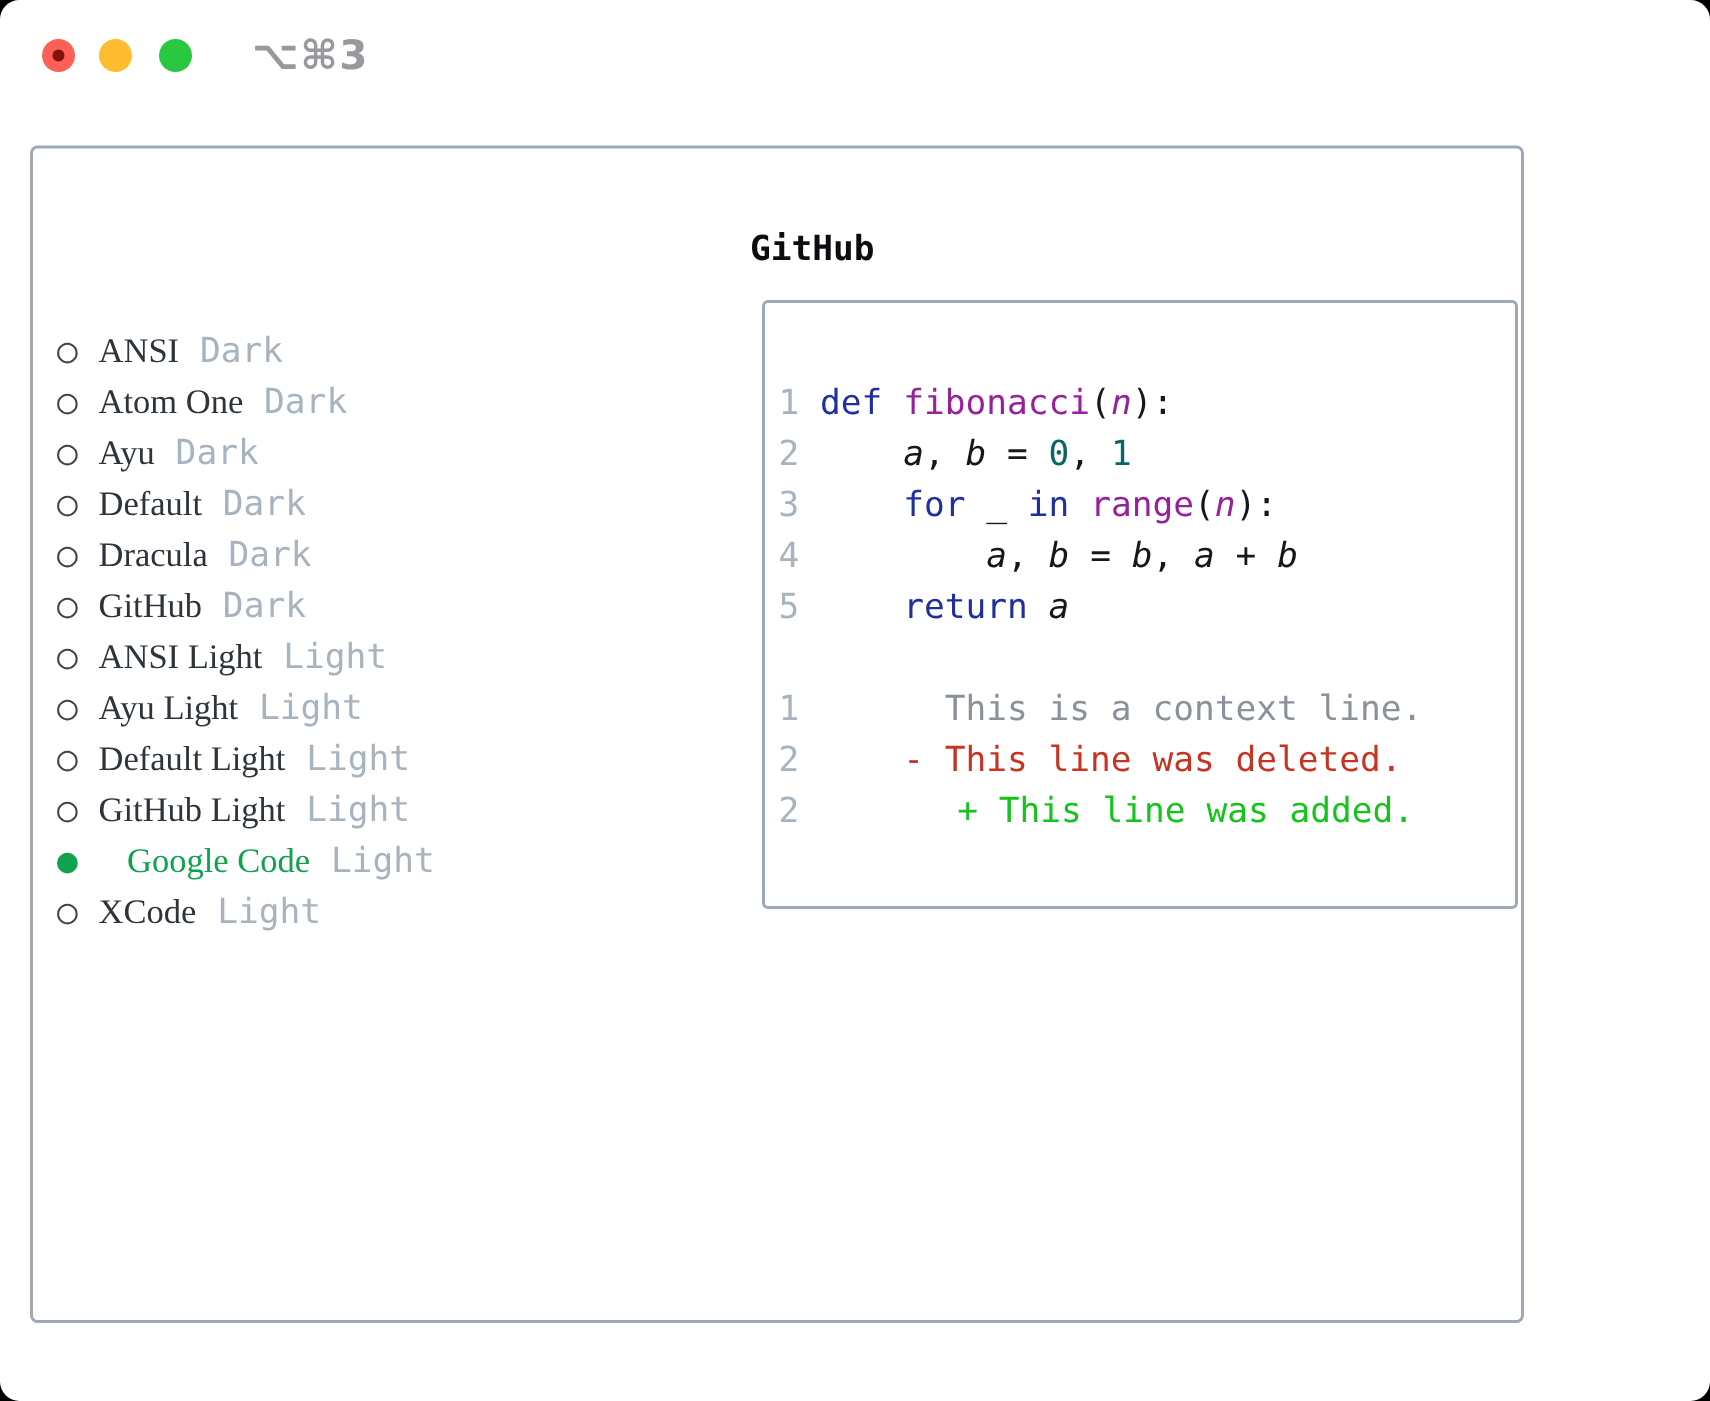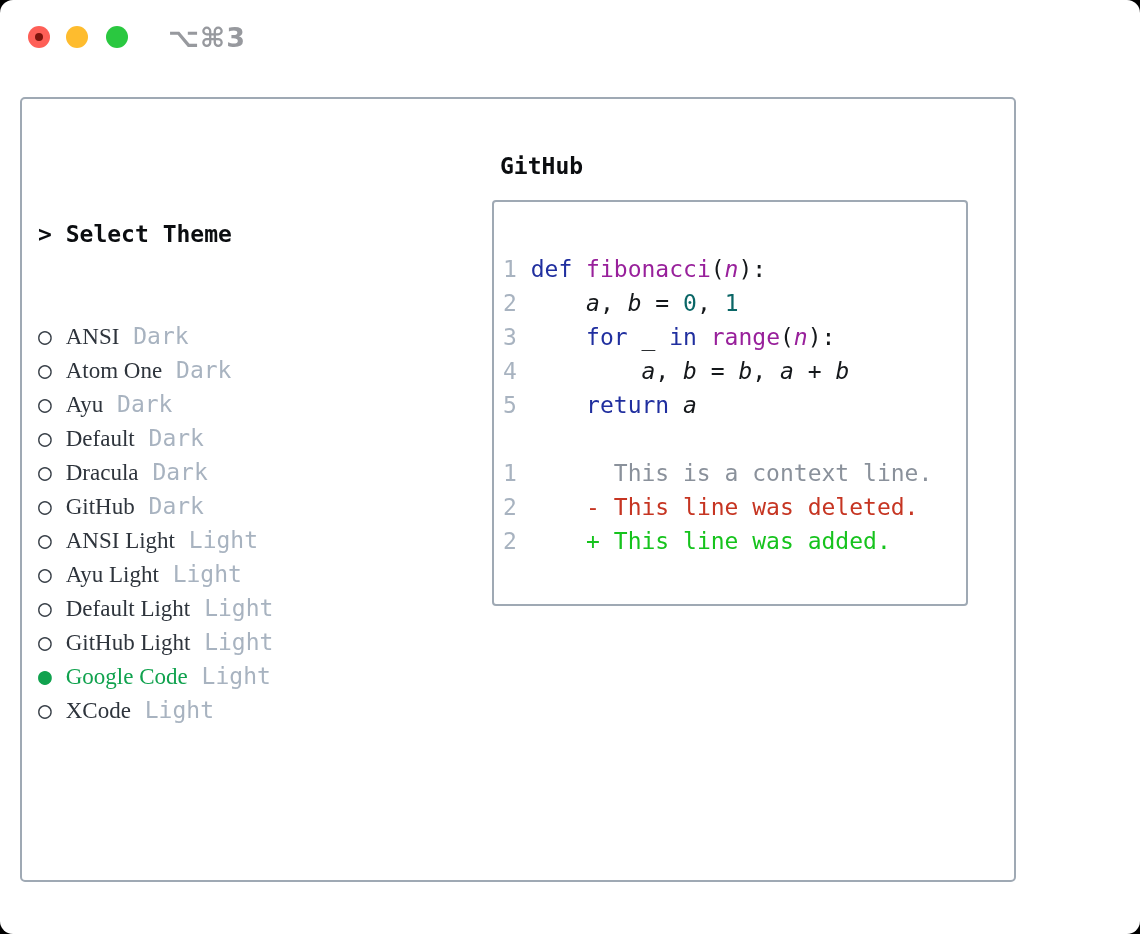--- a/index.html
+++ b/index.html
@@ -42,63 +42,62 @@
   .left-col{
     position:absolute;left:38px;top:149px;
     font-size:23px;line-height:34px;white-space:pre;
     color:var(--text-dark);
   }
   .row{height:34px;}
   .hdr{font-weight:bold;color:var(--text-bold);}
   .radio{color:var(--circle);}
   .radio.sel{color:var(--ui-green);}
   .name{color:var(--text-dark);font-family:Liberation Serif, serif;}
-  .name.sel{color:var(--ui-green);}
+  .name.sel{color:var(--ui-green);margin-left:19px;}
   .variant{color:var(--muted);text-align:center;}
   .indent2{padding-left:2ch;}
   
   .preview-header{
     position:absolute;left:500px;top:149px;
     font-size:23px;line-height:34px;font-weight:bold;color:var(--text-bold);
   }
   .preview-box{
-    position:absolute;left:492px;top:200px;width:472px;height:402px;
-    border:2px solid var(--border);border-radius:4px;background:#fff;
+    position:absolute;left:508px;top:200px;width:472px;height:402px;
+    border:2px solid var(--border);border-radius:4px;background:#fff;padding-left:28px;
   }
   .code{
     position:absolute;left:9px;top:50px;
     font-size:23px;line-height:34px;white-space:pre;
   }
   .code .ln{color:var(--muted);}
   .code .kw{color:var(--kw);}
   .code .fn{color:var(--fn);}
   .code .param{color:var(--fn);font-style:italic;}
   .code .lit{color:var(--lit);}
   .code .pl{color:var(--plain);}
   .code .var{color:var(--plain);font-style:italic;}
   .code .ctx{color:var(--ctx);}
   .code .del{color:var(--del);}
-  .code .add{color:var(--add);}
+  .code .add{color:var(--add);margin-left:36px;}
 </style>
 </head>
 <body>
 
 <div class="window">
 
   <div class="titlebar">
     <span class="tl tl-red"></span>
     <span class="tl tl-yellow"></span>
     <span class="tl tl-green"></span>
     <span class="win-title">⌥⌘3</span>
   </div>
 
   <div class="frame"></div>
 
   <div class="left-col">
-    <div class="row hdr"><span>&gt;</span><span> </span><span>Select Theme</span></div>
     <div id="theme-list"><div class="row"><span class="radio">○</span><span> </span><span class="name">ANSI</span><span> </span><span class="variant">Dark</span></div><div class="row"><span class="radio">○</span><span> </span><span class="name">Atom One</span><span> </span><span class="variant">Dark</span></div><div class="row"><span class="radio">○</span><span> </span><span class="name">Ayu</span><span> </span><span class="variant">Dark</span></div><div class="row"><span class="radio">○</span><span> </span><span class="name">Default</span><span> </span><span class="variant">Dark</span></div><div class="row"><span class="radio">○</span><span> </span><span class="name">Dracula</span><span> </span><span class="variant">Dark</span></div><div class="row"><span class="radio">○</span><span> </span><span class="name">GitHub</span><span> </span><span class="variant">Dark</span></div><div class="row"><span class="radio">○</span><span> </span><span class="name">ANSI Light</span><span> </span><span class="variant">Light</span></div><div class="row"><span class="radio">○</span><span> </span><span class="name">Ayu Light</span><span> </span><span class="variant">Light</span></div><div class="row"><span class="radio">○</span><span> </span><span class="name">Default Light</span><span> </span><span class="variant">Light</span></div><div class="row"><span class="radio">○</span><span> </span><span class="name">GitHub Light</span><span> </span><span class="variant">Light</span></div><div class="row"><span class="radio sel">●</span><span> </span><span class="name sel">Google Code</span><span> </span><span class="variant">Light</span></div><div class="row"><span class="radio">○</span><span> </span><span class="name">XCode</span><span> </span><span class="variant">Light</span></div></div>
     <div class="row"> </div>
     
     
     
     
   </div>
 
   <div class="preview-header">GitHub</div>
 

